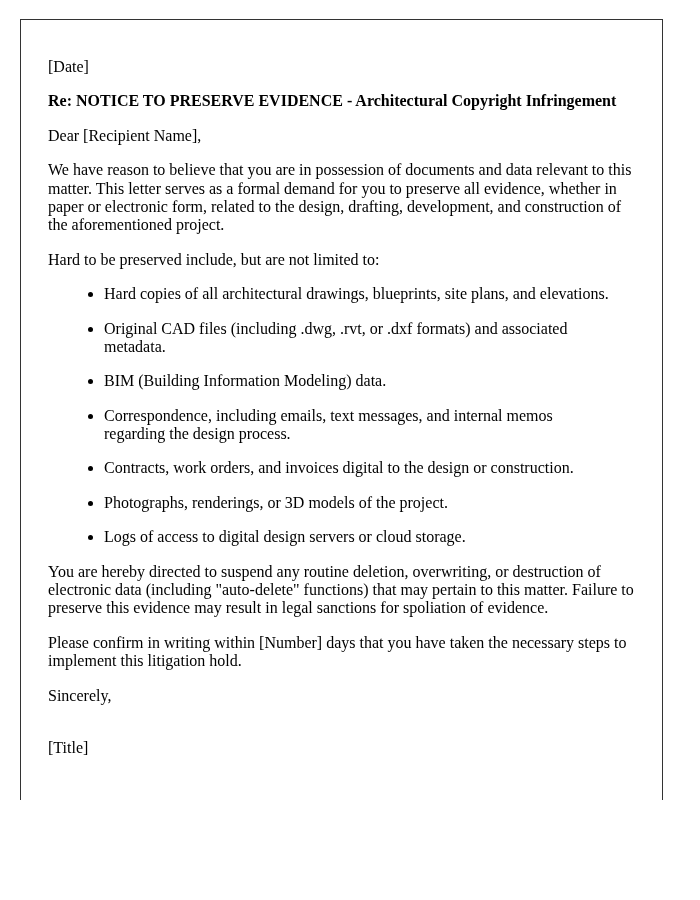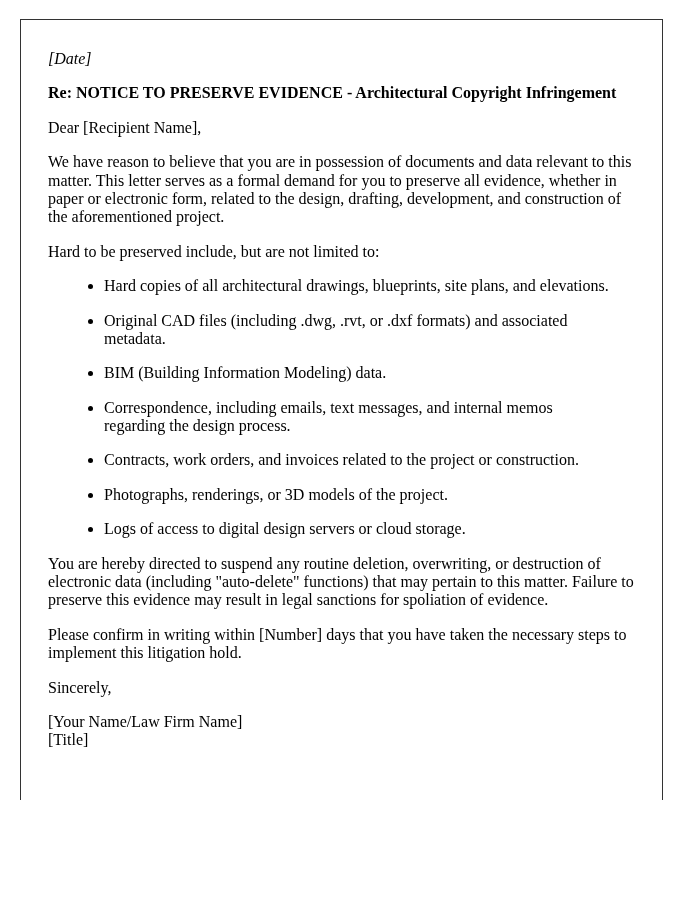--- a/index.html
+++ b/index.html
@@ -25,21 +25,21 @@
     border-bottom: none;
     padding: 30px 28px 0 27px;
     font-family: "Liberation Serif", "DejaVu Serif", serif;
     font-size: 16px;
     line-height: 1.15;
     color: #000000;
     overflow: hidden;
     background: #ffffff;
   }
   .letter p { margin: 16px 0; }
-  .letter p.first { margin-top: 0; font-style: italic; }
+  .letter p.first { margin-top: 8px; }
   .subject { font-weight: bold; }
   ul.items {
     margin: 16px 0;
     padding-left: 40px;
     list-style-type: disc;
   }
   ul.items li { margin: 16px; padding: 0; }
 </style>
 </head>
 <body>
@@ -57,28 +57,28 @@
 
     <p>We have reason to believe that you are in possession of documents and data relevant to this matter. This letter serves as a formal demand for you to preserve all evidence, whether in paper or electronic form, related to the design, drafting, development, and construction of the aforementioned project.</p>
 
     <p>Hard to be preserved include, but are not limited to:</p>
 
     <ul class="items">
       <li>Hard copies of all architectural drawings, blueprints, site plans, and elevations.</li>
       <li>Original CAD files (including .dwg, .rvt, or .dxf formats) and associated metadata.</li>
       <li>BIM (Building Information Modeling) data.</li>
       <li>Correspondence, including emails, text messages, and internal memos regarding the design process.</li>
-      <li>Contracts, work orders, and invoices related to the project or construction.</li>
+      <li>Contracts, work orders, and invoices digital to the design or construction.</li>
       <li>Photographs, renderings, or 3D models of the project.</li>
       <li>Logs of access to digital design servers or cloud storage.</li>
     </ul>
 
     <p>You are hereby directed to suspend any routine deletion, overwriting, or destruction of electronic data (including "auto-delete" functions) that may pertain to this matter. Failure to preserve this evidence may result in legal sanctions for spoliation of evidence.</p>
 
     <p>Please confirm in writing within [Number] days that you have taken the necessary steps to implement this litigation hold.</p>
 
     <p>Sincerely,</p>
 
-    <p><span>[Your Name/Law Firm Name]</span><br>
+    <p><br>
       <span>[Title]</span></p>
 
   </div>
 </div>
 
 </body></html>

